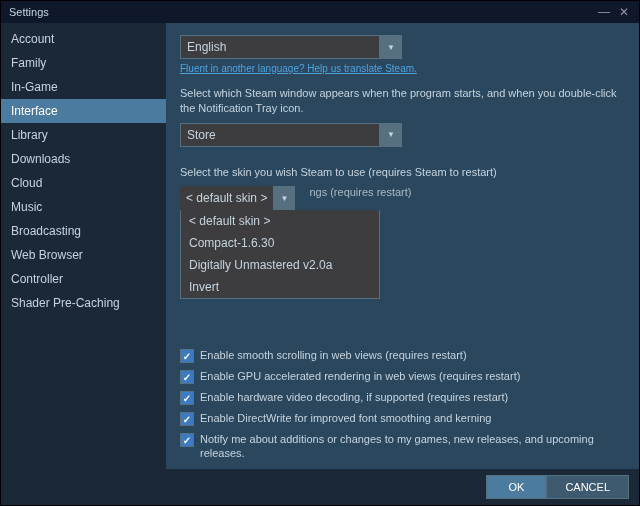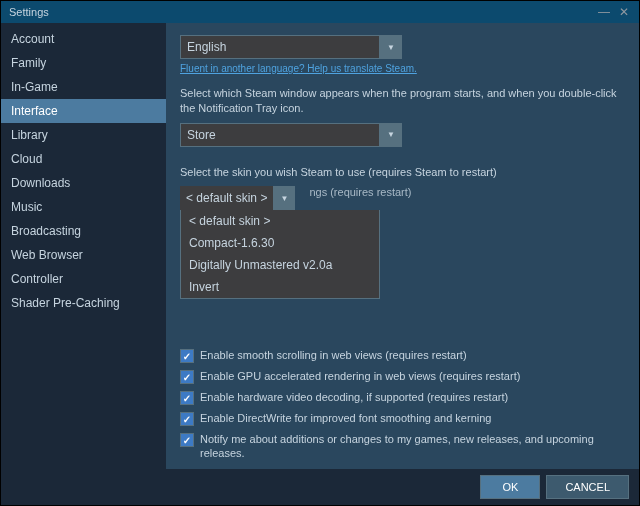--- a/index.html
+++ b/index.html
@@ -16,21 +16,21 @@
     .window {
       width: 640px;
       height: 506px;
       background: #2a475e;
       border: 1px solid #000;
       display: flex;
       flex-direction: column;
     }
 
     .titlebar {
-      background: #0c4a6e;
+      background: #0f172a;
       height: 22px;
       display: flex;
       align-items: center;
       justify-content: space-between;
       padding: 0 8px;
       flex-shrink: 0;
     }
 
     .titlebar-title {
       color: #c6d4df;
@@ -213,21 +213,20 @@
       line-height: 1.3;
     }
 
     .footer {
       background: #1b2838;
       height: 36px;
       display: flex;
       align-items: center;
       justify-content: flex-end;
       padding: 16px 10px;
-      gap: 6px;
       flex-shrink: 0;
     }
 
     .footer-btn {
       background: #4c7ba0;
       border: 1px solid #56707f;
       color: #ffffff;
       font-size: 11px;
       padding: 5px 18px;
       cursor: pointer;
@@ -272,24 +271,24 @@
       <div class="sidebar-item">
         <span>In-Game</span>
       </div>
       <div class="sidebar-item active">
         <span>Interface</span>
       </div>
       <div class="sidebar-item">
         <span>Library</span>
       </div>
       <div class="sidebar-item">
+        <span>Downloads</span>
+      </div>
+      <div class="sidebar-item">
         <span>Cloud</span>
-      </div>
-      <div class="sidebar-item">
-        <span>Downloads</span>
       </div>
       <div class="sidebar-item">
         <span>Music</span>
       </div>
       <div class="sidebar-item">
         <span>Broadcasting</span>
       </div>
       <div class="sidebar-item">
         <span>Web Browser</span>
       </div>

